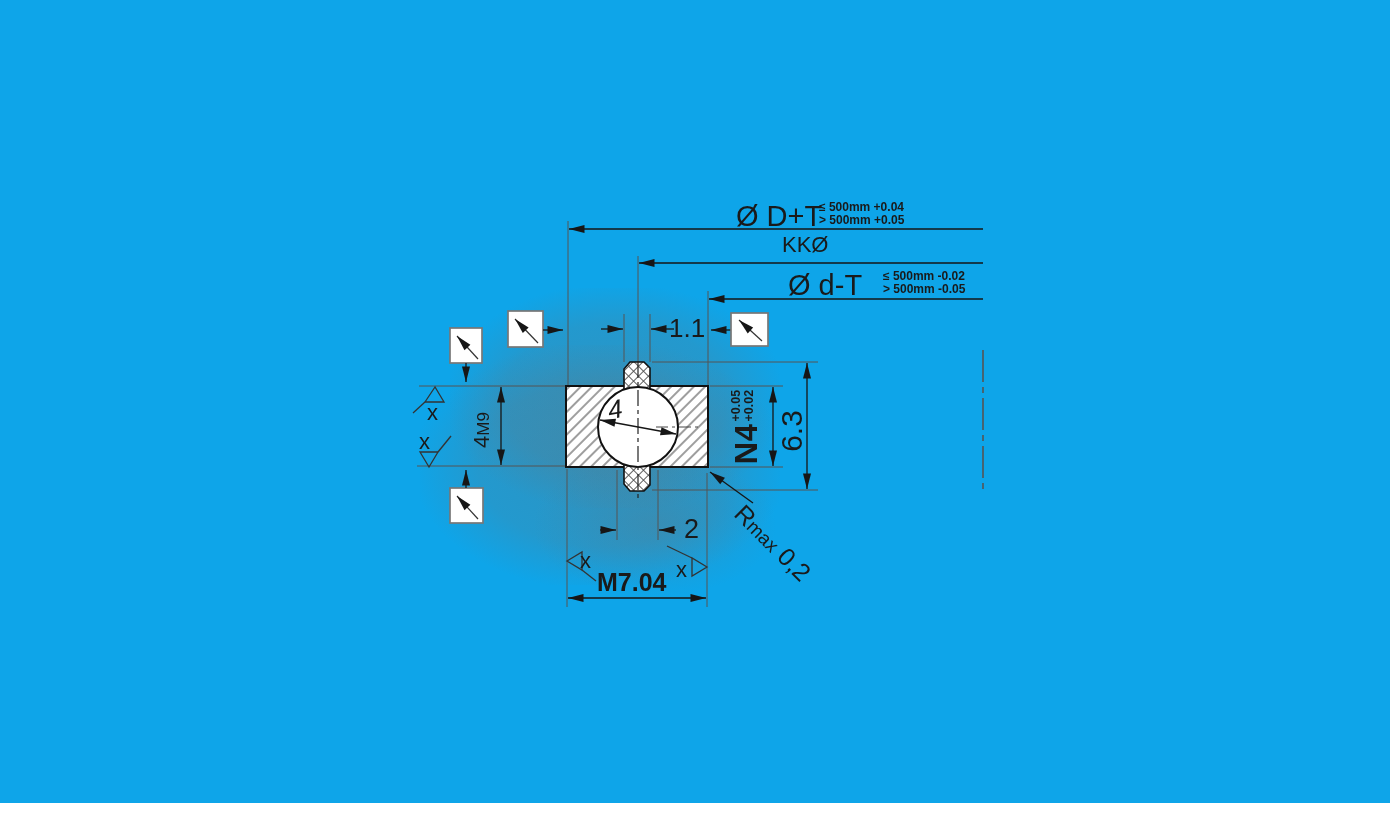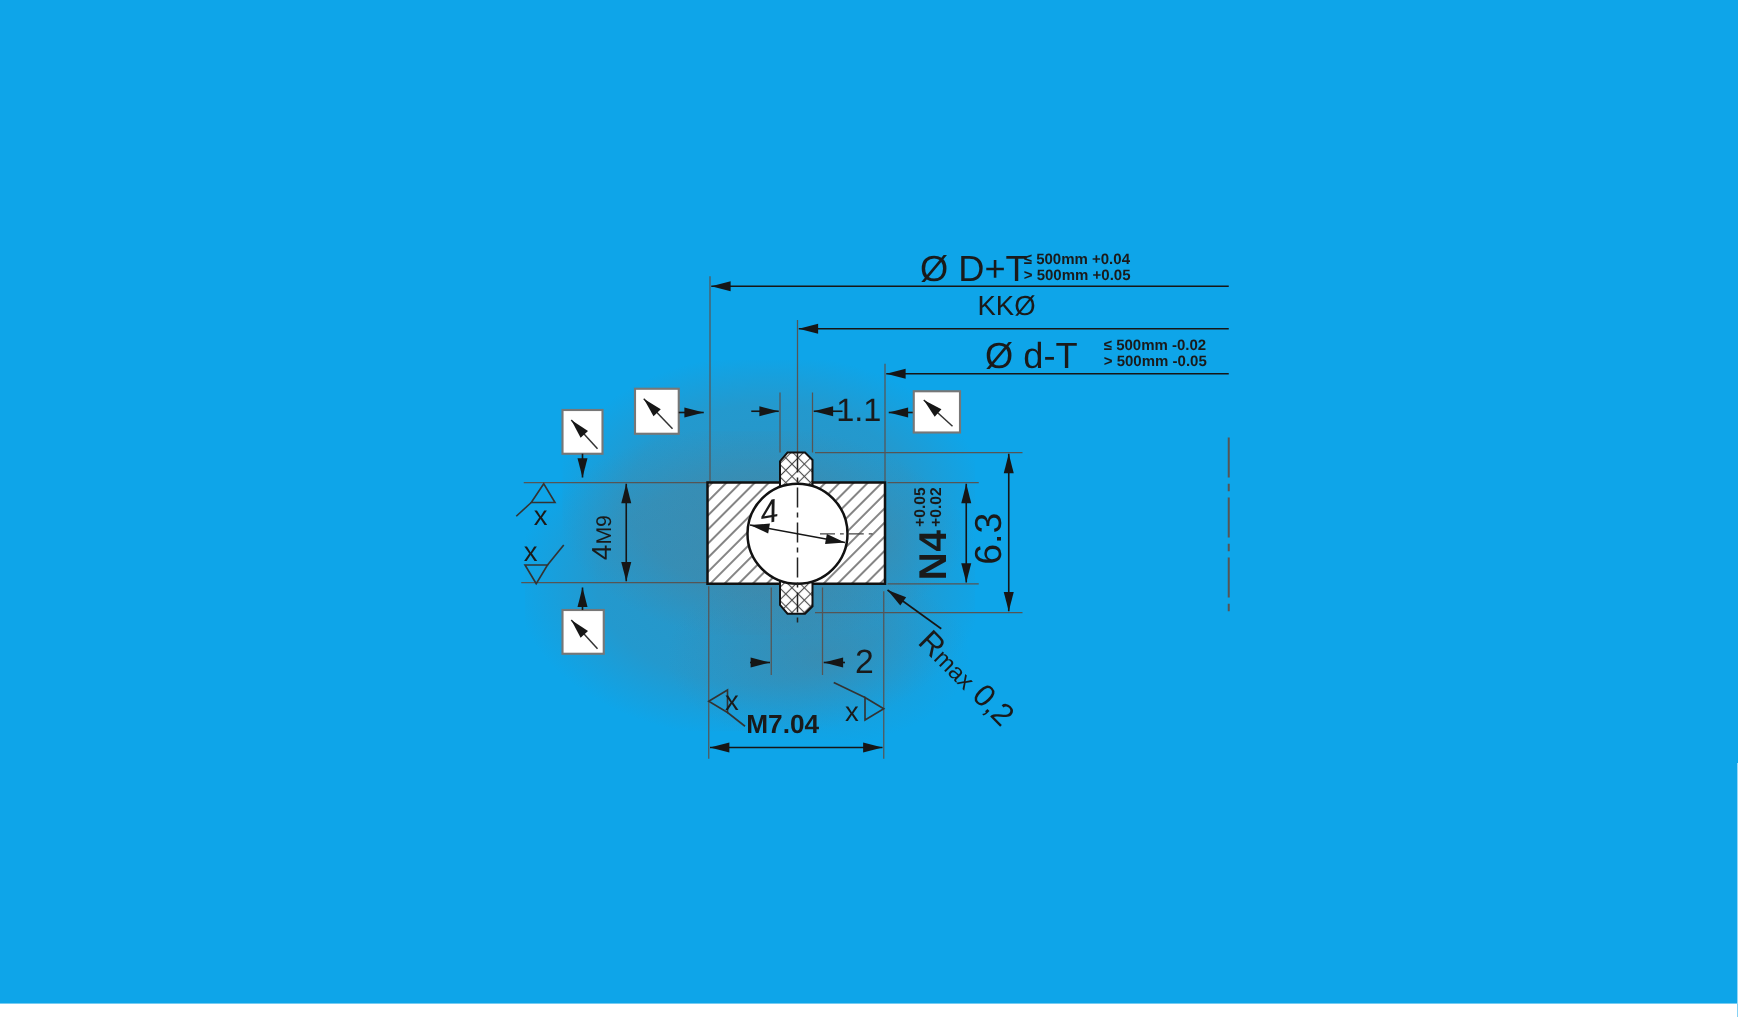--- a/index.html
+++ b/index.html
@@ -158,21 +158,21 @@
   <span class="txt lbl-big" style="left:788px; top:269px;">Ø d-T</span>
   <div class="txt tolstack" style="left:883px; top:270px;">
     <div>≤ 500mm -0.02</div>
     <div>&gt; 500mm -0.05</div>
   </div>
 
   <span class="txt" style="left:669px; top:313px; font-size:26px;">1.1</span>
 
   <span class="txt" style="left:684px; top:514px; font-size:27px;">2</span>
 
-  <span class="txt" style="left:597px; top:568px; font-size:21px; font-weight:bold;">M7.04</span>
+  <span class="txt" style="left:597px; top:568px; font-size:25px; font-weight:bold;">M7.04</span>
 
   <span class="txt" style="left:608px; top:394px; font-size:26px; font-style:italic; transform:rotate(-10deg);">4</span>
 
   <div class="txt" style="left:482px; top:430px; transform:translate(-50%,-50%) rotate(-90deg);">
     <span style="font-size:22px;">4</span><span style="font-size:17px;">M9</span>
   </div>
 
   <div class="txt" style="left:747px; top:427px; transform:translate(-50%,-50%) rotate(-90deg); display:flex; align-items:flex-start;">
     <span class="n4main">N4</span>
     <span style="display:inline-flex; flex-direction:column; margin-left:2px; margin-top:1px;">

